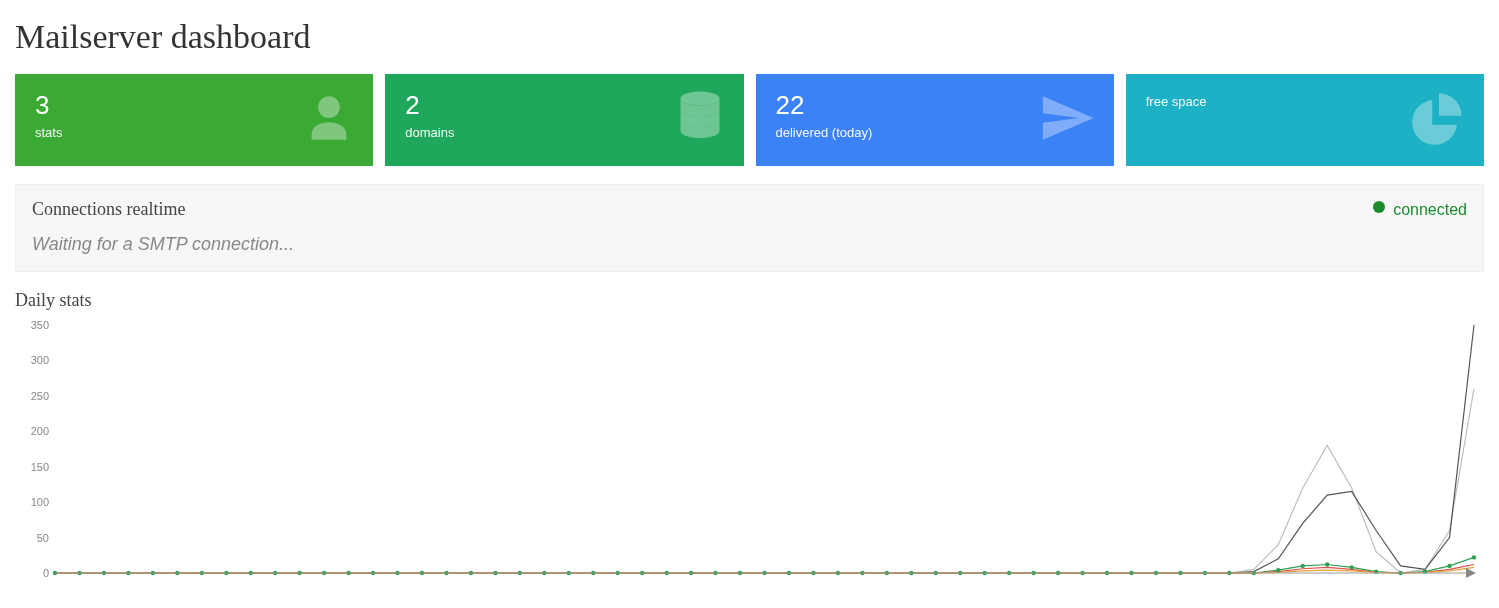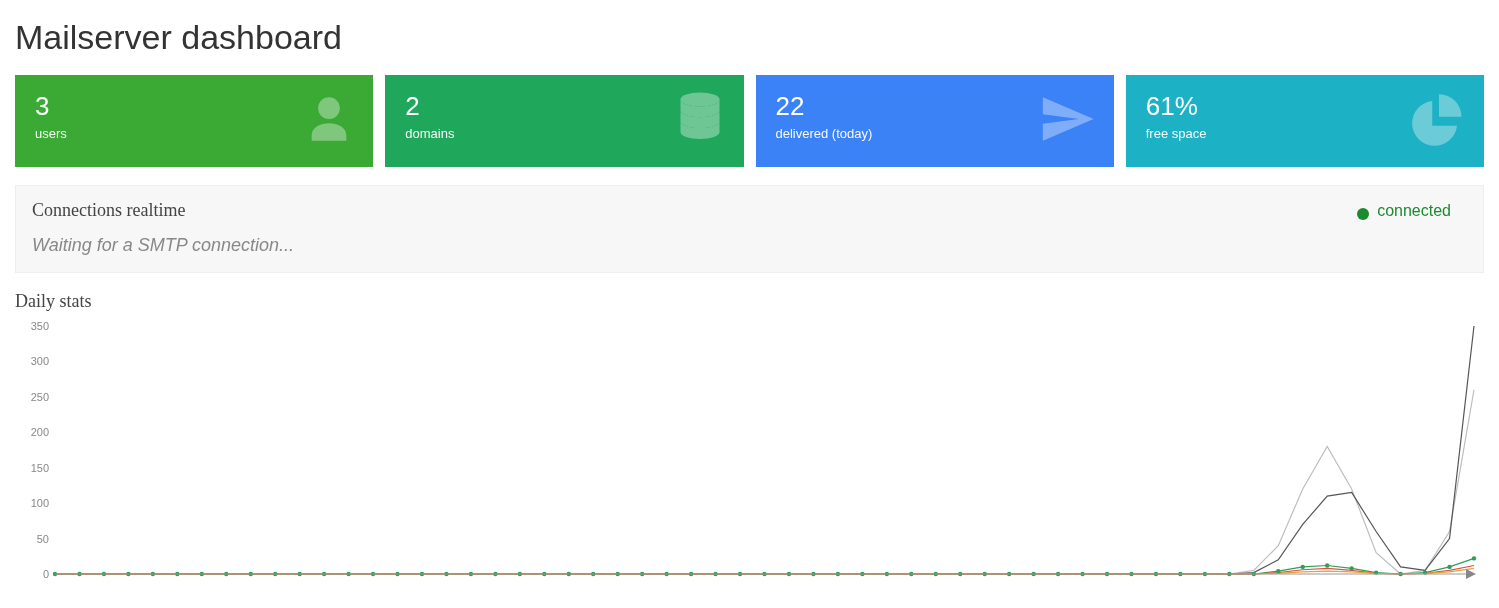--- a/index.html
+++ b/index.html
@@ -4,21 +4,21 @@
 <style>
   * { box-sizing: border-box; margin: 0; padding: 0; }
   body {
     font-family: "Segoe UI", "Helvetica Neue", Arial, sans-serif;
     background: #ffffff;
     color: #333;
     width: 1499px;
     padding: 10px 15px;
   }
   h1.page-title {
-    font-family: Liberation Sans, sans-serif;
+    font-family: Liberation Serif, serif;
     font-weight: 400;
     font-size: 34px;
     color: #333;
     margin: 8px 0 18px 0;
   }
   .cards {
     display: flex;
     gap: 12px;
     margin-bottom: 18px;
   }
@@ -40,34 +40,34 @@
     opacity: 0.35;
   }
   .card-users    { background: #3aaa35; }
   .card-domains  { background: #1fa85b; }
   .card-deliv    { background: #3b82f6; }
   .card-space    { background: #1cb1c4; }
 
   .panel {
     background: #f7f7f7;
     border: 1px solid #eeeeee;
-    padding: 14px 32px 16px 16px;
+    padding: 14px 16px 16px 16px;
     margin-bottom: 18px;
   }
   .panel-header {
     display: flex;
     justify-content: space-between;
     align-items: center;
     font-family: Georgia, "Times New Roman", serif;
     font-size: 18px;
     color: #444;
     margin-bottom: 14px;
   }
   .status {
-    display: flex; align-items: flex-end; gap: 8px;
+    display: flex; align-items: flex-start; gap: 8px;
     font-family: "Segoe UI", Arial, sans-serif;
     font-size: 16px; color: #1c8a2f;
   }
   .status-dot {
     width: 12px; height: 12px; border-radius: 50%; background: #1c8a2f;
     display: inline-block;
   }
   .waiting {
     font-style: italic; color: #888; font-size: 18px;
   }
@@ -87,21 +87,21 @@
   .dot { stroke: none; }
 </style>
 </head>
 <body>
 
 <h1 class="page-title">Mailserver dashboard</h1>
 
 <div class="cards">
   <div class="card card-users">
     <div class="value">3</div>
-    <div class="label">users</div>
+    <div class="label">stats</div>
     <span class="icon">
       <svg width="52" height="52" viewBox="0 0 24 24">
           <path fill="#ffffff" d="M12 12c2.8 0 5-2.2 5-5s-2.2-5-5-5-5 2.2-5 5 2.2 5 5 5zm0 2c-3.9 0-8 2-8 5.5V22h16v-2.5C20 16 15.9 14 12 14z"></path>
         </svg>
     </span>
   </div>
   <div class="card card-domains">
     <div class="value">2</div>
     <div class="label">domains</div>
     <span class="icon">
@@ -118,21 +118,20 @@
   <div class="card card-deliv">
     <div class="value">22</div>
     <div class="label">delivered (today)</div>
     <span class="icon">
       <svg width="58" height="58" viewBox="0 0 24 24">
           <path fill="#ffffff" d="M2 21l21-9L2 3v7l15 2-15 2v7z"></path>
         </svg>
     </span>
   </div>
   <div class="card card-space">
-    <div class="value">61%</div>
     <div class="label">free space</div>
     <span class="icon">
       <svg width="54" height="54" viewBox="0 0 24 24">
           <g fill="#ffffff">
             <path d="M11 2v10h10A10 10 0 0 0 11 2z" transform="translate(1,-1)"></path>
             <path d="M9 4a10 10 0 1 0 11 11H9V4z"></path>
           </g>
         </svg>
     </span>
   </div>

